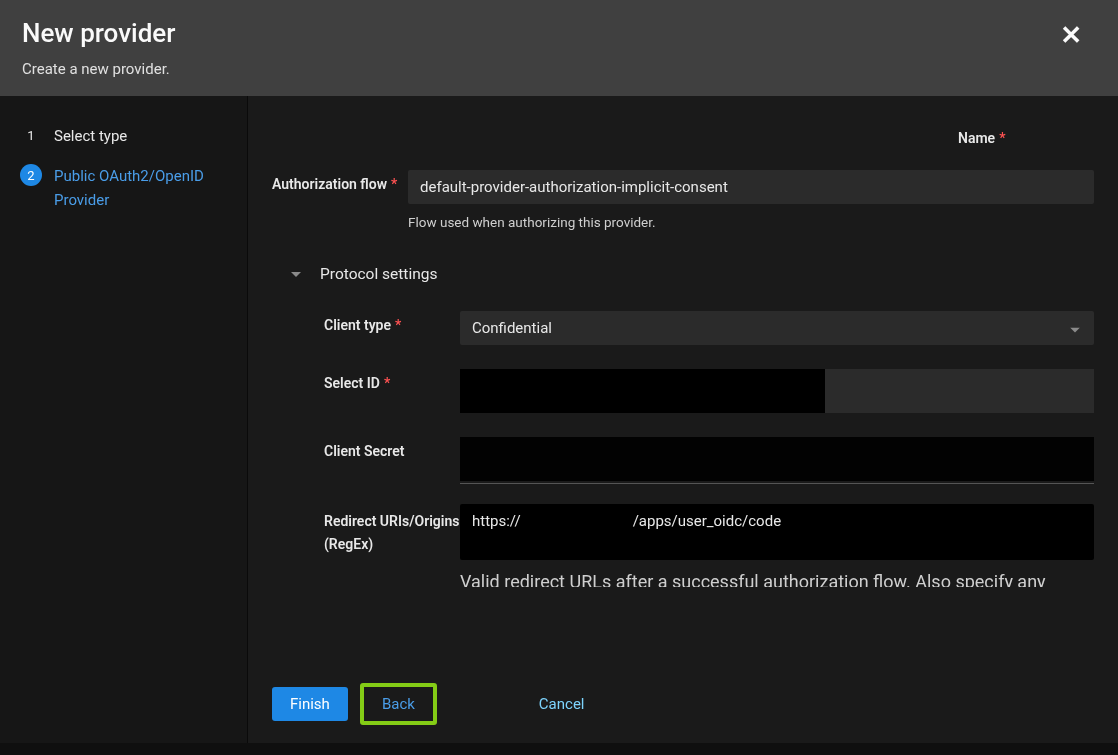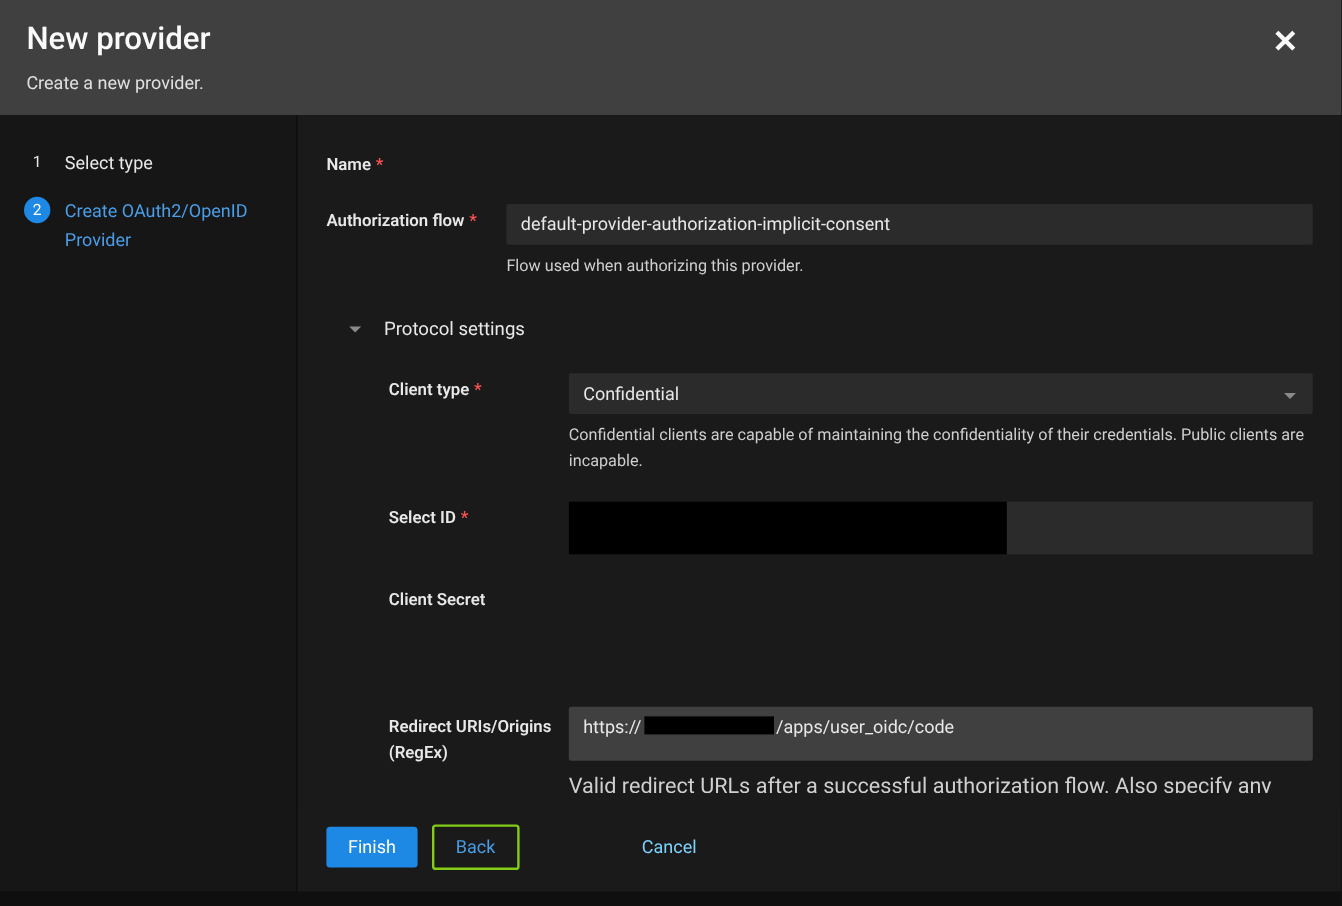--- a/index.html
+++ b/index.html
@@ -88,21 +88,21 @@
     }
     .form-area {
       padding: 28px 24px 0 24px;
       height: calc(100% - 82px);
       overflow: hidden;
     }
     .form-row {
       display: flex;
       align-items: flex-start;
       margin-bottom: 24px;
-      gap: 14px;
+      justify-content: flex-end;
     }
     .form-label {
       width: 136px;
       flex-shrink: 0;
       font-size: 14px;
       font-weight: 600;
       color: #e8e8e8;
       padding-top: 6px;
     }
     .form-label-wide {
@@ -195,22 +195,22 @@
       display: inline-block;
       width: 108px;
       height: 15px;
       vertical-align: middle;
       margin: 0 2px;
     }
     .uri-text {
         display:flex;
         align-items:center;
         padding: 8px 12px;
-        background: #404040;
-        height: 45px;
+        background: #000000;
+        height: 56px;
         font-size: 15px;
         color: #e8e8e8;
         align-items: flex-start;
         border-radius: 2px;
     }
     .footer {
       position: absolute;
       bottom: 0;
       left: 0;
       right: 4px;
@@ -228,21 +228,21 @@
       font-family: inherit;
     }
     .btn-primary {
       background: #1e88e5;
       color: #ffffff;
       border: none;
     }
     .btn-secondary {
       background: transparent;
       color: #4a9de8;
-      border: 2px solid #84cc16;
+      border: 4px solid #84cc16;
     }
     .btn-link {
       background: transparent;
       color: #7dd3fc;
       border: none;
       margin-left: 72px;
     }
     .cutoff-help {
         font-size: 18px;
         color: #cfcfcf;
@@ -265,21 +265,21 @@
 </div>
 
 <div class="main-container">
   <div class="sidebar">
     <div class="step">
       <div class="step-circle">1</div>
       <div class="step-label">Select type</div>
     </div>
     <div class="step">
       <div class="step-circle active">2</div>
-      <div class="step-label active">Create OAuth2/OpenID Provider</div>
+      <div class="step-label active">Public OAuth2/OpenID Provider</div>
     </div>
   </div>
 
   <div class="content">
     <div class="form-area">
 
       <div class="form-row">
         <div class="form-label">
           <span>Name</span><span class="required">*</span>
         </div>
@@ -314,36 +314,35 @@
             <div class="select-wrapper">
               <div class="input">
                 <span>Confidential</span>
               </div>
               <span class="select-caret">
                 <svg width="10" height="6" viewBox="0 0 10 6" fill="#8a8a8a">
                     <path d="M0 0 L5 5 L10 0 Z"></path>
                   </svg>
               </span>
             </div>
-            <div class="help-text">Confidential clients are capable of maintaining the confidentiality of their credentials. Public clients are incapable.</div>
           </div>
         </div>
 
         <div class="form-row">
           <div class="form-label">
             <span>Select ID</span><span class="required">*</span>
           </div>
           <div class="form-control">
             <div class="redacted-field">
               <div class="redacted-input"></div>
             </div>
           </div>
         </div>
 
-        <div class="form-row" style="margin-bottom:20px;flex-direction:column;">
+        <div class="form-row" style="margin-bottom:20px;">
           <div class="form-label">Client Secret</div>
           <div class="form-control">
             <div class="secret-wrapper">
               <div class="secret-input"></div>
             </div>
           </div>
         </div>
 
         <div class="form-row" style="margin-bottom:0;">
           <div class="form-label-wide">Redirect URIs/Origins (RegEx)</div>

